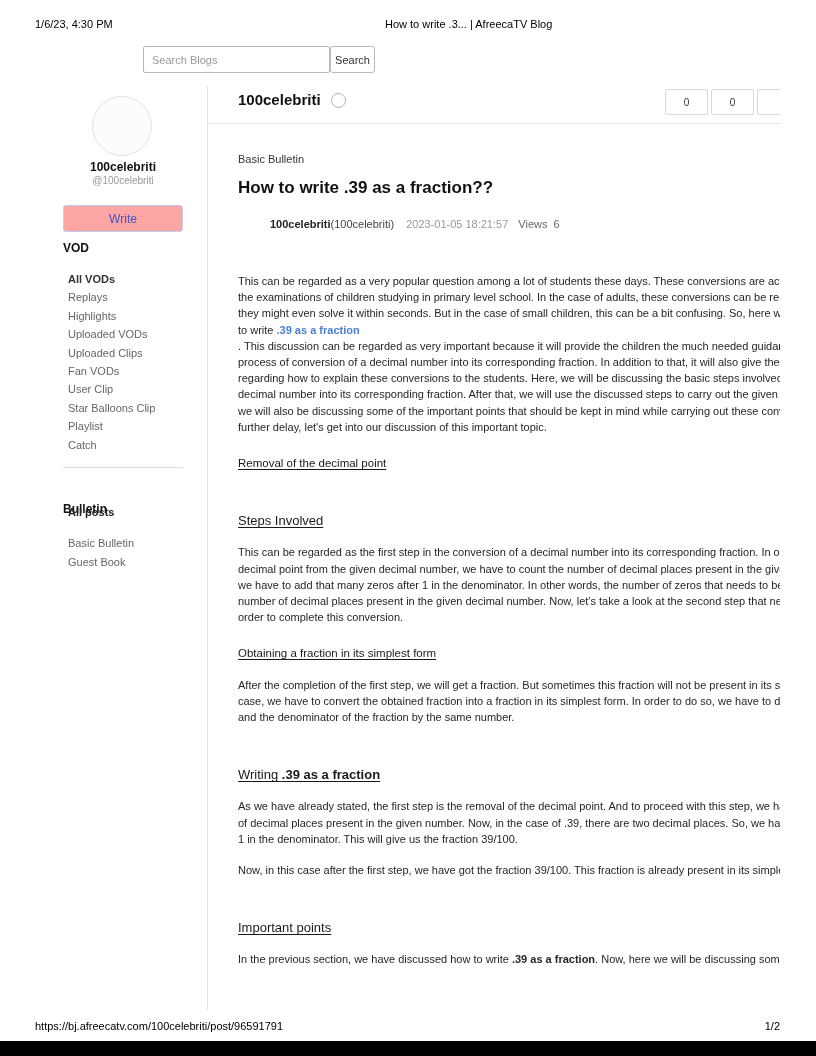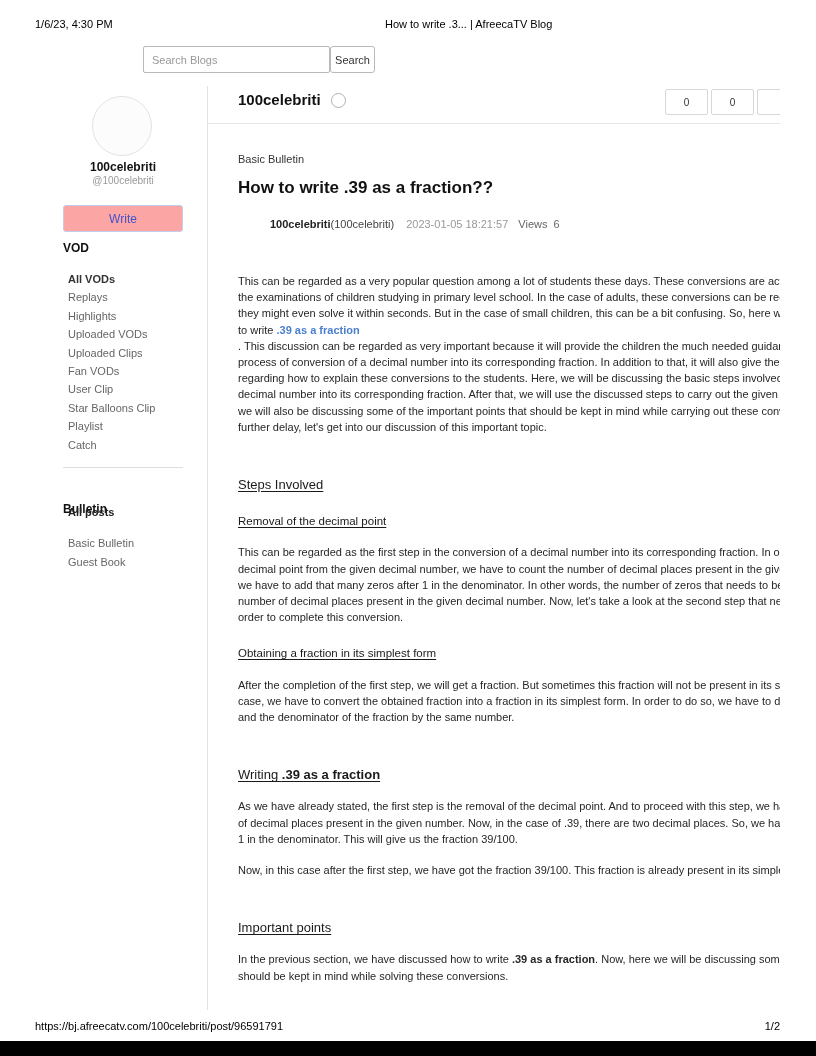--- a/index.html
+++ b/index.html
@@ -147,25 +147,25 @@
         <div class="line"><span>the examinations of children studying in primary level school. In the case of adults, these conversions can be regarded as ver</span></div>
         <div class="line"><span>they might even solve it within seconds. But in the case of small children, this can be a bit confusing. So, here we will be disc</span></div>
         <div class="line"><span>to write </span><span class="seg-link">.39 as a fraction</span></div>
         <div class="line"><span>. This discussion can be regarded as very important because it will provide the children the much needed guidance regarding</span></div>
         <div class="line"><span>process of conversion of a decimal number into its corresponding fraction. In addition to that, it will also give the teachers an i</span></div>
         <div class="line"><span>regarding how to explain these conversions to the students. Here, we will be discussing the basic steps involved in the conve</span></div>
         <div class="line"><span>decimal number into its corresponding fraction. After that, we will use the discussed steps to carry out the given conversion. T</span></div>
         <div class="line"><span>we will also be discussing some of the important points that should be kept in mind while carrying out these conversions. So,</span></div>
         <div class="line"><span>further delay, let's get into our discussion of this important topic.</span></div>
       </div>
+      <div class="blk blk-h3">
+        <div class="line"><span>Removal of the decimal point</span></div>
+      </div>
       <div class="blk blk-h2">
         <div class="line"><span>Steps Involved</span></div>
-      </div>
-      <div class="blk blk-h3">
-        <div class="line"><span>Removal of the decimal point</span></div>
       </div>
       <div class="blk blk-p">
         <div class="line"><span>This can be regarded as the first step in the conversion of a decimal number into its corresponding fraction. In order to remov</span></div>
         <div class="line"><span>decimal point from the given decimal number, we have to count the number of decimal places present in the given number. T</span></div>
         <div class="line"><span>we have to add that many zeros after 1 in the denominator. In other words, the number of zeros that needs to be added is eq</span></div>
         <div class="line"><span>number of decimal places present in the given decimal number. Now, let's take a look at the second step that needs to be foll</span></div>
         <div class="line"><span>order to complete this conversion.</span></div>
       </div>
       <div class="blk blk-h3">
         <div class="line"><span>Obtaining a fraction in its simplest form</span></div>
@@ -184,20 +184,19 @@
         <div class="line"><span>1 in the denominator. This will give us the fraction 39/100.</span></div>
       </div>
       <div class="blk blk-p">
         <div class="line"><span>Now, in this case after the first step, we have got the fraction 39/100. This fraction is already present in its simplest form. Hen</span></div>
       </div>
       <div class="blk blk-h2">
         <div class="line"><span>Important points</span></div>
       </div>
       <div class="blk blk-p">
         <div class="line"><span>In the previous section, we have discussed how to write </span><span class="seg-bold">.39 as a fraction</span><span>. Now, here we will be discussing some of the vital t</span></div>
-        <div class="line"><span>should be kept in mind while solving these conversions.</span></div>
       </div>
     </div>
 </div>
 
 <div class="footer-url">https://bj.afreecatv.com/100celebriti/post/96591791</div>
 <div class="footer-page">1/2</div>
 <div class="bottom-bar"></div>
 
 </body></html>

